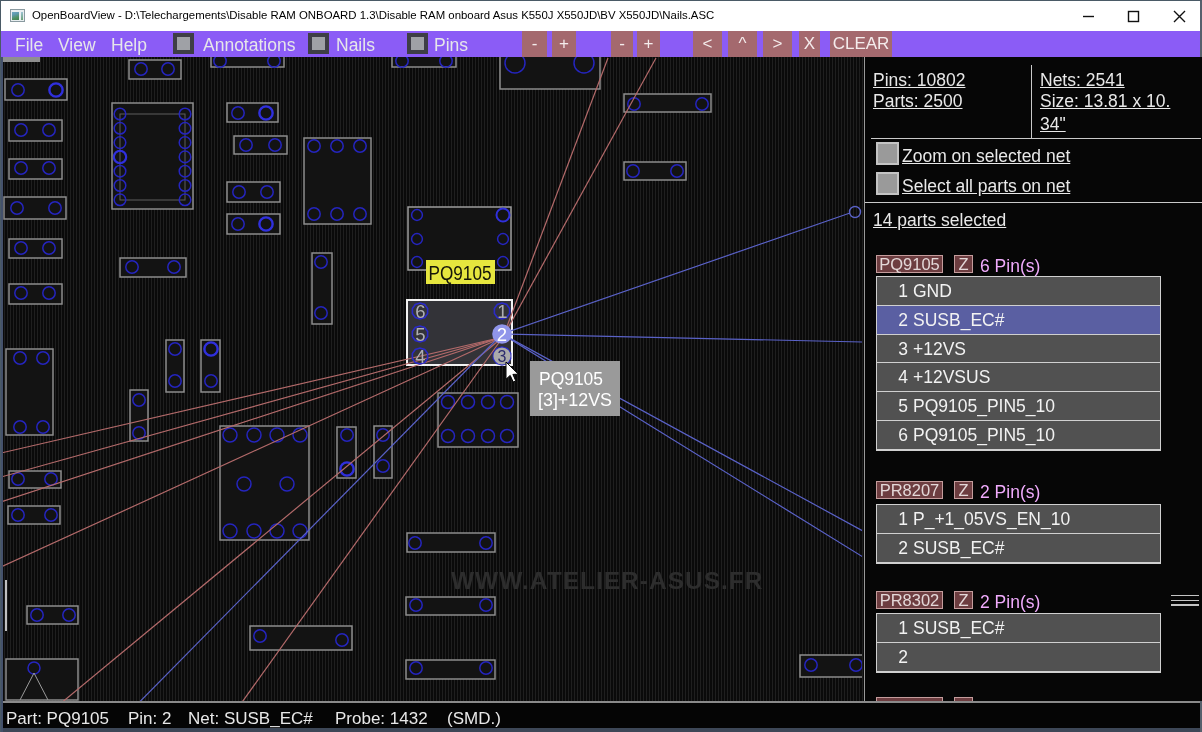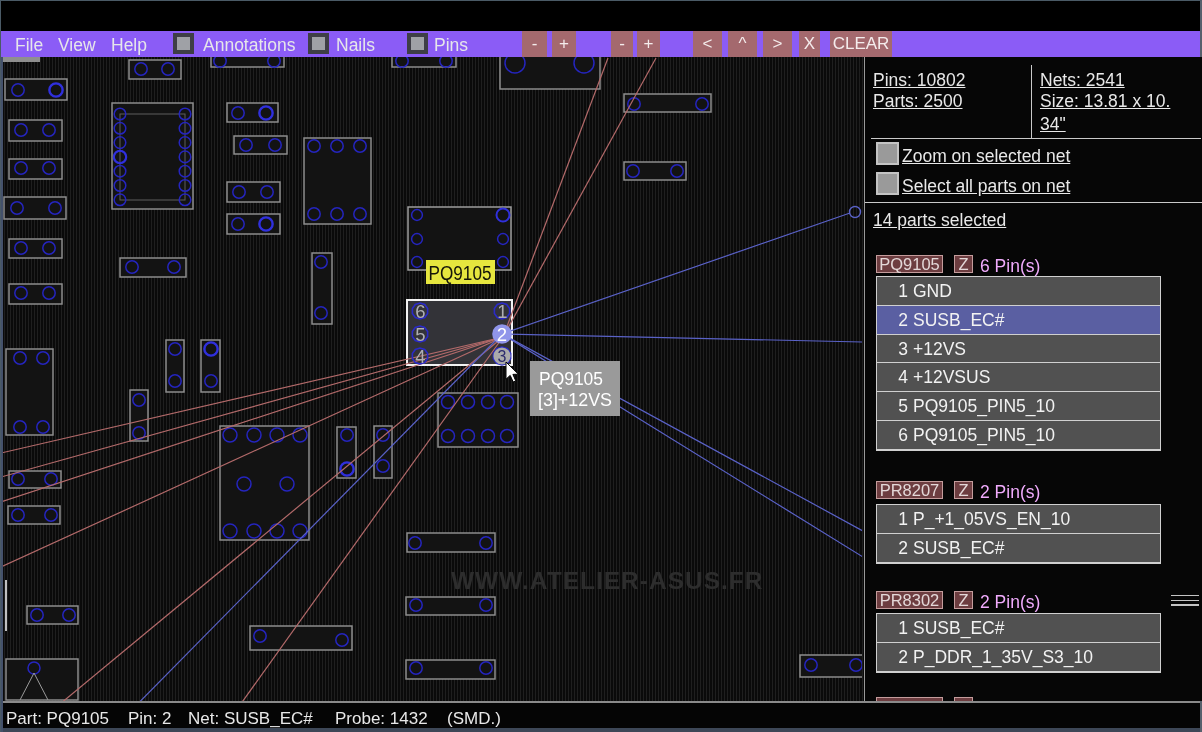--- a/index.html
+++ b/index.html
@@ -42,20 +42,33 @@
 .pnum { position:absolute; left:8px; top:4px; width:23px; text-align:right; }
 .pname { position:absolute; left:36px; top:4px; }
 #statusbar { position:absolute; left:0; top:700px; width:100%; height:32px; background:#050505;
   border-top:2px solid #8a8a8a; }
 #statusbar span { position:absolute; top:6px; font-size:17px; color:#e8e8e8; }
 #bottomstrip { position:absolute; left:0; top:727px; width:100%; height:5px; background:#3d4757; }
 .grip { position:absolute; height:1.5px; width:28px; left:306px; background:#c4c4c4; }
 </style></head>
 <body>
 <div id="win">
+  <div id="titlebar">
+    <div id="ticon"></div>
+    <div id="ttext">OpenBoardView - D:\Telechargements\Disable RAM ONBOARD 1.3\Disable RAM onboard Asus K550J X550JD\BV X550JD\Nails.ASC</div>
+    <svg class="wbtn" style="left:1064px" width="46" height="30">
+        <line x1="18" y1="15.5" x2="29" y2="15.5" stroke="#111" stroke-width="1.4"></line>
+      </svg>
+    <svg class="wbtn" style="left:1110px" width="46" height="30">
+        <rect x="17.5" y="10.5" width="10" height="10" fill="none" stroke="#111" stroke-width="1.4"></rect>
+      </svg>
+    <svg class="wbtn" style="left:1156px" width="46" height="30">
+        <path d="M17 10 L28 21 M28 10 L17 21" stroke="#111" stroke-width="1.4"></path>
+      </svg>
+  </div>
   <div id="menubar">
     <div class="mitem" style="left:14px">File</div>
     <div class="mitem" style="left:57px">View</div>
     <div class="mitem" style="left:110px">Help</div>
     <div class="mcheck" style="left:172px"></div>
     <div class="mitem" style="left:202px">Annotations</div>
     <div class="mcheck" style="left:307px"></div>
     <div class="mitem" style="left:335px">Nails</div>
     <div class="mcheck" style="left:406px"></div>
     <div class="mitem" style="left:433px">Pins</div>
@@ -330,21 +343,20 @@
     <div class="pbtn" style="top:534px;left:11px;width:67px">PR8302</div>
       <div class="pbtn" style="top:534px;left:89px;width:19px">Z</div>
     <div class="plabel" style="left:115px;top:535px">2 Pin(s)</div>
     <div class="ptable" style="top:556px;height:60px">
 <div class="prow" style="top:0.0px;height:28.8px">
           <span class="pnum">1</span>
           <span class="pname">SUSB_EC#</span>
         </div>
 <div class="prow" style="top:28.8px;height:28.8px">
           <span class="pnum">2</span>
-          <span class="pname">P_DDR_1_35V_S3_10</span>
         </div>
 </div>
     <div class="grip" style="top:537.5px"></div>
     <div class="grip" style="top:542.5px"></div>
     <div class="grip" style="top:547px"></div>
     <div class="pbtn" style="top:640px;left:11px;width:67px"></div>
     <div class="pbtn" style="top:640px;left:89px;width:19px"></div>
   </div>
   <div id="statusbar">
     <span style="left:5px">Part: PQ9105</span>

